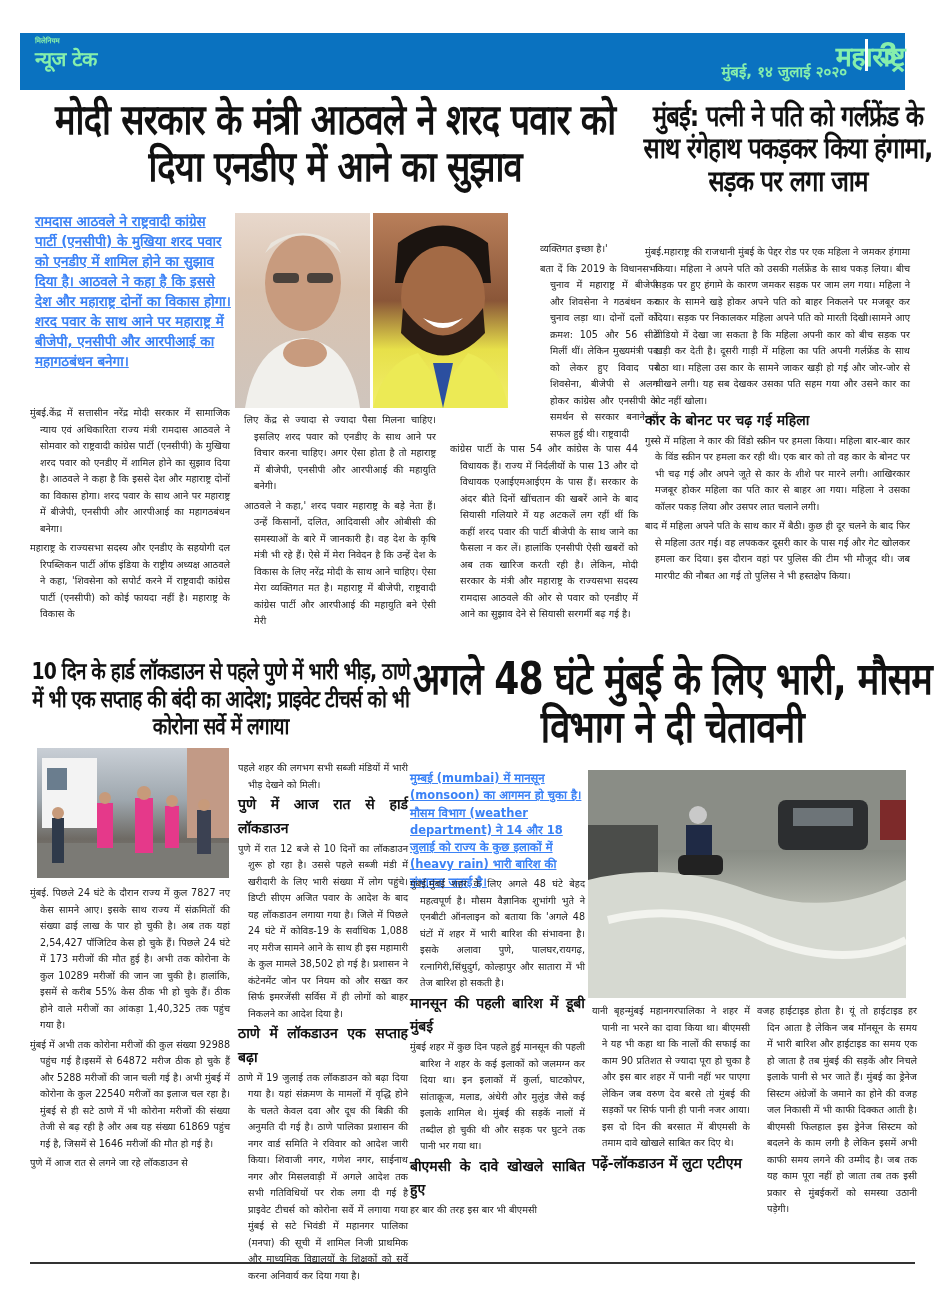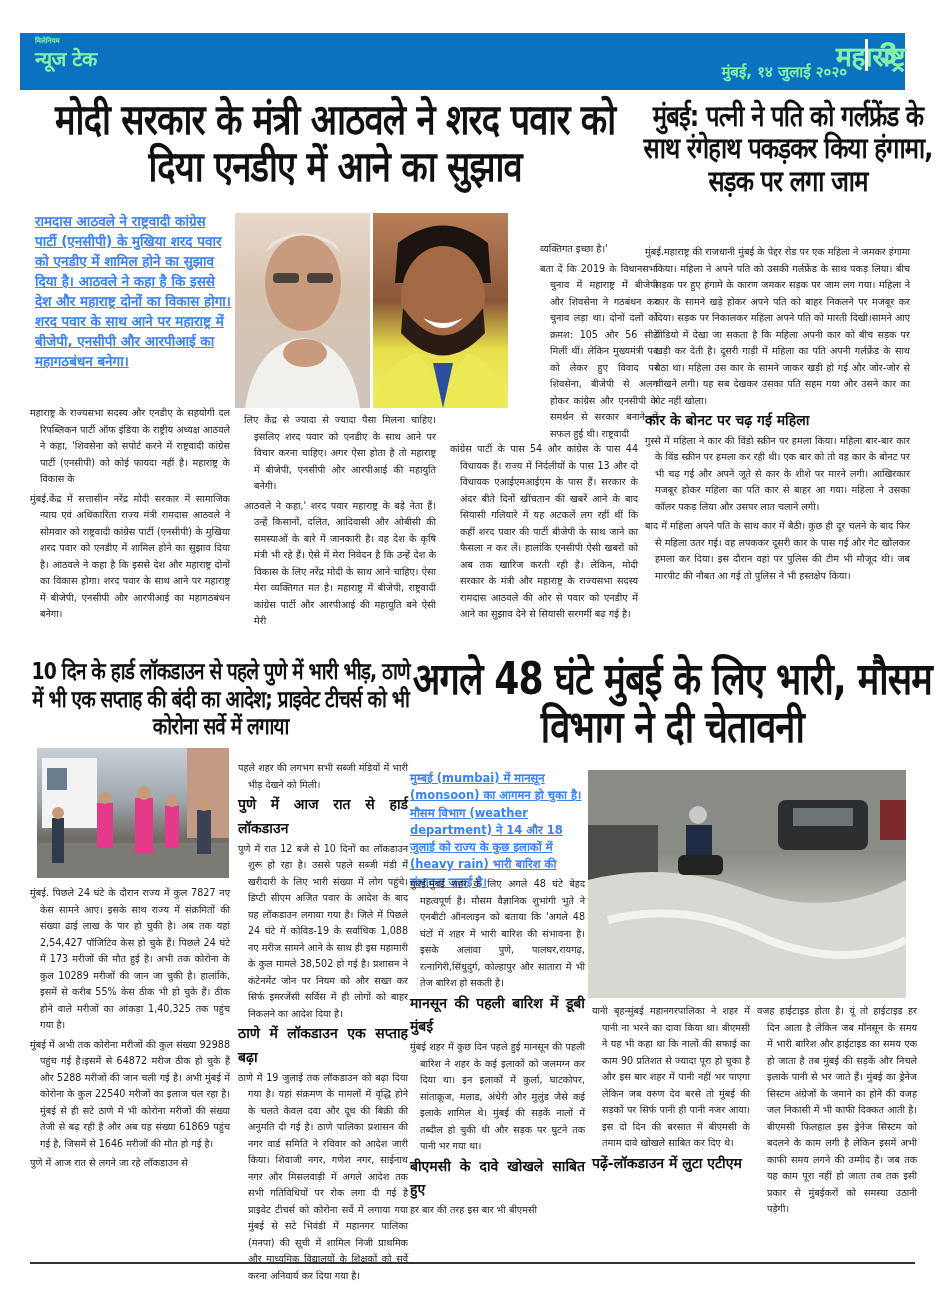--- a/index.html
+++ b/index.html
@@ -71,22 +71,22 @@
       <path d="M25 30 Q70 -5 115 30 L118 70 L22 70 Z" fill="#1b1410"></path>
       <ellipse cx="70" cy="85" rx="42" ry="52" fill="#a36a45"></ellipse>
       <path d="M30 95 Q70 150 110 95 L112 120 Q70 165 28 120 Z" fill="#2a1c14"></path>
       <path d="M50 105 Q70 125 90 105 Q70 115 50 105 Z" fill="#fff"></path>
       <path d="M0 195 Q10 150 45 140 L70 175 L95 140 Q128 150 135 195 Z" fill="#ecea55"></path>
       <path d="M60 150 L70 195 L80 150 Z" fill="#2b4fa0"></path>
     </svg>
   </div>
 
   <div class="abs body-text" style="left:30px; top:405px; width:200px;">
+    <p>मुंबई.केंद्र में सत्तासीन नरेंद्र मोदी सरकार में सामाजिक न्याय एवं अधिकारिता राज्य मंत्री रामदास आठवले ने सोमवार को राष्ट्रवादी कांग्रेस पार्टी (एनसीपी) के मुखिया शरद पवार को एनडीए में शामिल होने का सुझाव दिया है। आठवले ने कहा है कि इससे देश और महाराष्ट्र दोनों का विकास होगा। शरद पवार के साथ आने पर महाराष्ट्र में बीजेपी, एनसीपी और आरपीआई का महागठबंधन बनेगा।</p>
     <p>महाराष्ट्र के राज्यसभा सदस्य और एनडीए के सहयोगी दल रिपब्लिकन पार्टी ऑफ इंडिया के राष्ट्रीय अध्यक्ष आठवले ने कहा, 'शिवसेना को सपोर्ट करने में राष्ट्रवादी कांग्रेस पार्टी (एनसीपी) को कोई फायदा नहीं है। महाराष्ट्र के विकास के</p>
-    <p>मुंबई.केंद्र में सत्तासीन नरेंद्र मोदी सरकार में सामाजिक न्याय एवं अधिकारिता राज्य मंत्री रामदास आठवले ने सोमवार को राष्ट्रवादी कांग्रेस पार्टी (एनसीपी) के मुखिया शरद पवार को एनडीए में शामिल होने का सुझाव दिया है। आठवले ने कहा है कि इससे देश और महाराष्ट्र दोनों का विकास होगा। शरद पवार के साथ आने पर महाराष्ट्र में बीजेपी, एनसीपी और आरपीआई का महागठबंधन बनेगा।</p>
   </div>
   <div class="abs body-text" style="left:244px; top:412px; width:192px;">
     <p>लिए केंद्र से ज्यादा से ज्यादा पैसा मिलना चाहिए। इसलिए शरद पवार को एनडीए के साथ आने पर विचार करना चाहिए। अगर ऐसा होता है तो महाराष्ट्र में बीजेपी, एनसीपी और आरपीआई की महायुति बनेगी।</p>
     <p>आठवले ने कहा,' शरद पवार महाराष्ट्र के बड़े नेता हैं। उन्हें किसानों, दलित, आदिवासी और ओबीसी की समस्याओं के बारे में जानकारी है। वह देश के कृषि मंत्री भी रहे हैं। ऐसे में मेरा निवेदन है कि उन्हें देश के विकास के लिए नरेंद्र मोदी के साथ आने चाहिए। ऐसा मेरा व्यक्तिगत मत है। महाराष्ट्र में बीजेपी, राष्ट्रवादी कांग्रेस पार्टी और आरपीआई की महायुति बने ऐसी मेरी</p>
   </div>
   <div class="abs body-text" style="left:540px; top:213px; width:118px;margin-top:28px;">
     <p>व्यक्तिगत इच्छा है।'</p>
     <p>बता दें कि 2019 के विधानसभा चुनाव में महाराष्ट्र में बीजेपी और शिवसेना ने गठबंधन कर चुनाव लड़ा था। दोनों दलों को क्रमश: 105 और 56 सीटें मिलीं थीं। लेकिन मुख्यमंत्री पद को लेकर हुए विवाद पर शिवसेना, बीजेपी से अलग होकर कांग्रेस और एनसीपी के समर्थन से सरकार बनाने में सफल हुई थी। राष्ट्रवादी</p>
   </div>
   <div class="abs body-text" style="left:450px; top:441px; width:188px;">

